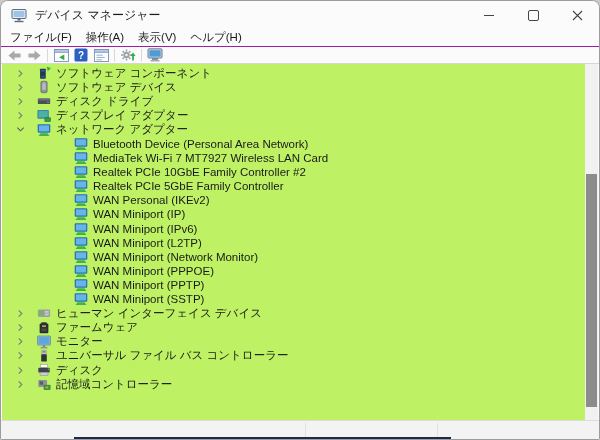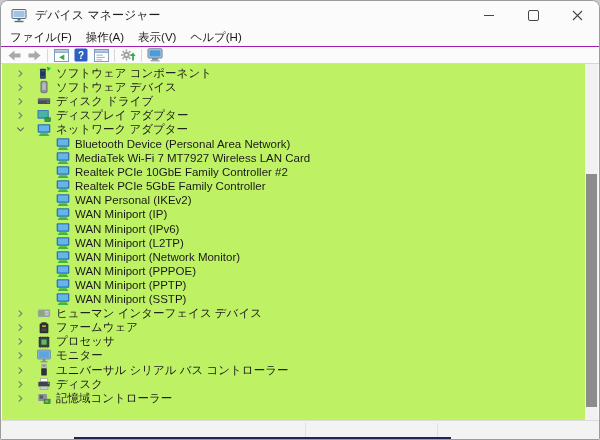--- a/index.html
+++ b/index.html
@@ -23,21 +23,21 @@
   .toolbar{position:absolute;top:46px;left:0;right:0;height:16px;display:flex;align-items:center;
     background:#fbfbfb;border-bottom:1px solid #d6d6d6;}
   .tb-btn{width:20px;height:16px;display:flex;align-items:center;justify-content:center;}
   .tb-sep{width:1px;height:13px;background:#d8d8d8;margin:0 3px;}
   .toolbar .first{margin-left:3px;}
   
   .content{position:absolute;top:63px;left:1px;right:1px;height:356px;background:#bef264;overflow:hidden;}
   .tree{position:absolute;top:0;left:0;right:13px;bottom:0;padding-top:2px;}
   .trow{display:flex;align-items:center;height:14.15px;font-size:11.5px;color:#1a1a1a;white-space:nowrap;cursor:default;}
   .trow.lvl0{padding-left:14px;}
-  .trow.lvl1{padding-left:33px;}
+  .trow.lvl1{padding-left:51px;}
   .chev{width:20px;height:14px;display:inline-flex;align-items:center;flex:none;}
   .ticon{width:15px;height:15px;display:inline-flex;align-items:center;justify-content:center;flex:none;}
   .tlabel{margin-left:5px;}
   
   .vscroll{position:absolute;top:0;right:0;width:13px;height:356px;background:#f1f1f1;}
   .vthumb{position:absolute;left:1px;width:11px;top:110px;height:233px;background:#8c8c8c;}
   
   .statusbar{position:absolute;left:0;right:0;top:419px;height:19px;background:#f3f3f3;border-top:1px solid #dcdcdc;}
   .sb-sep{position:absolute;top:2px;bottom:2px;width:1px;background:#e1e1e1;}
   .sb-sep.s1{left:304px;}
@@ -395,37 +395,20 @@
           <span class="tlabel">ファームウェア</span>
         </div>
         <div class="trow lvl0">
           <span class="chev">
             <svg width="9" height="9" viewBox="0 0 10 10">
               <path d="M3 1.5 L6.5 5 L3 8.5" fill="none" stroke="#7a7a7a" stroke-width="1.2"></path>
             </svg>
           </span>
           <span class="ticon">
             <svg width="14" height="14" viewBox="0 0 16 15">
-              <g stroke="#8a9097" stroke-width="0.9">
-                <path d="M4 0.6v2M6.7 0.6v2M9.4 0.6v2M12.1 0.6v2M4 12.6v2M6.7 12.6v2M9.4 12.6v2M12.1 12.6v2"></path>
-              </g>
-              <rect x="2.5" y="2.2" width="11" height="10.8" fill="#3a3f45" stroke="#23272b"></rect>
-              <rect x="5" y="4.6" width="6" height="6" fill="#5dbb63"></rect>
-            </svg>
-          </span>
-          <span class="tlabel">プロセッサ</span>
-        </div>
-        <div class="trow lvl0">
-          <span class="chev">
-            <svg width="9" height="9" viewBox="0 0 10 10">
-              <path d="M3 1.5 L6.5 5 L3 8.5" fill="none" stroke="#7a7a7a" stroke-width="1.2"></path>
-            </svg>
-          </span>
-          <span class="ticon">
-            <svg width="14" height="14" viewBox="0 0 16 15">
               <rect x="0.6" y="0.6" width="14.8" height="10.4" rx="1" fill="#9ab6cf" stroke="#5f7f9a" stroke-width="0.8"></rect>
               <rect x="2" y="2" width="12" height="7.6" fill="#5aa7e0"></rect>
               <rect x="6.5" y="11" width="3" height="2.2" fill="#7a8a99"></rect>
               <rect x="4" y="13.4" width="8" height="1.3" fill="#7a8a99"></rect>
             </svg>
           </span>
           <span class="tlabel">モニター</span>
         </div>
         <div class="trow lvl0">
           <span class="chev">
@@ -434,21 +417,21 @@
             </svg>
           </span>
           <span class="ticon">
             <svg width="14" height="14" viewBox="0 0 16 15">
               <rect x="5.5" y="0.8" width="5" height="4.6" fill="#c6cacd" stroke="#8f9497" stroke-width="0.7"></rect>
               <rect x="6.6" y="1.9" width="1.2" height="1.6" fill="#5f6468"></rect>
               <rect x="8.3" y="1.9" width="1.2" height="1.6" fill="#5f6468"></rect>
               <rect x="4.8" y="5.4" width="6.4" height="8.4" rx="1" fill="#2f3337"></rect>
             </svg>
           </span>
-          <span class="tlabel">ユニバーサル シリアル バス コントローラー</span>
+          <span class="tlabel">ユニバーサル ファイル バス コントローラー</span>
         </div>
         <div class="trow lvl0">
           <span class="chev">
             <svg width="9" height="9" viewBox="0 0 10 10">
               <path d="M3 1.5 L6.5 5 L3 8.5" fill="none" stroke="#7a7a7a" stroke-width="1.2"></path>
             </svg>
           </span>
           <span class="ticon">
             <svg width="14" height="14" viewBox="0 0 16 15">
               <rect x="4" y="1.2" width="8" height="3.6" fill="#ffffff" stroke="#9b9b9b" stroke-width="0.7"></rect>

